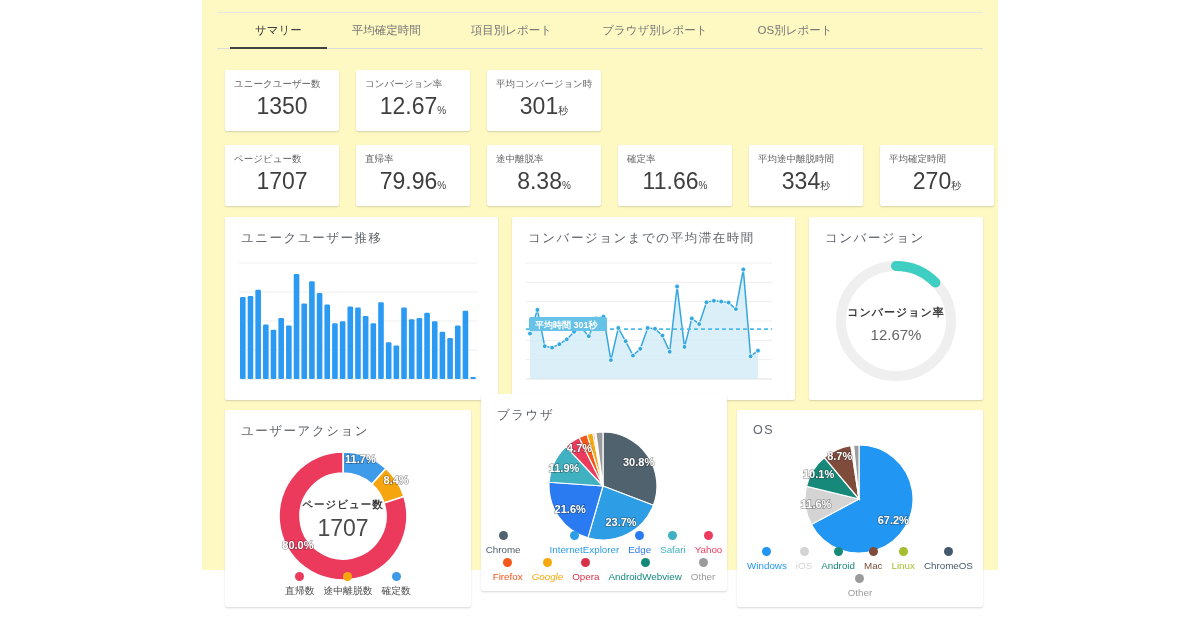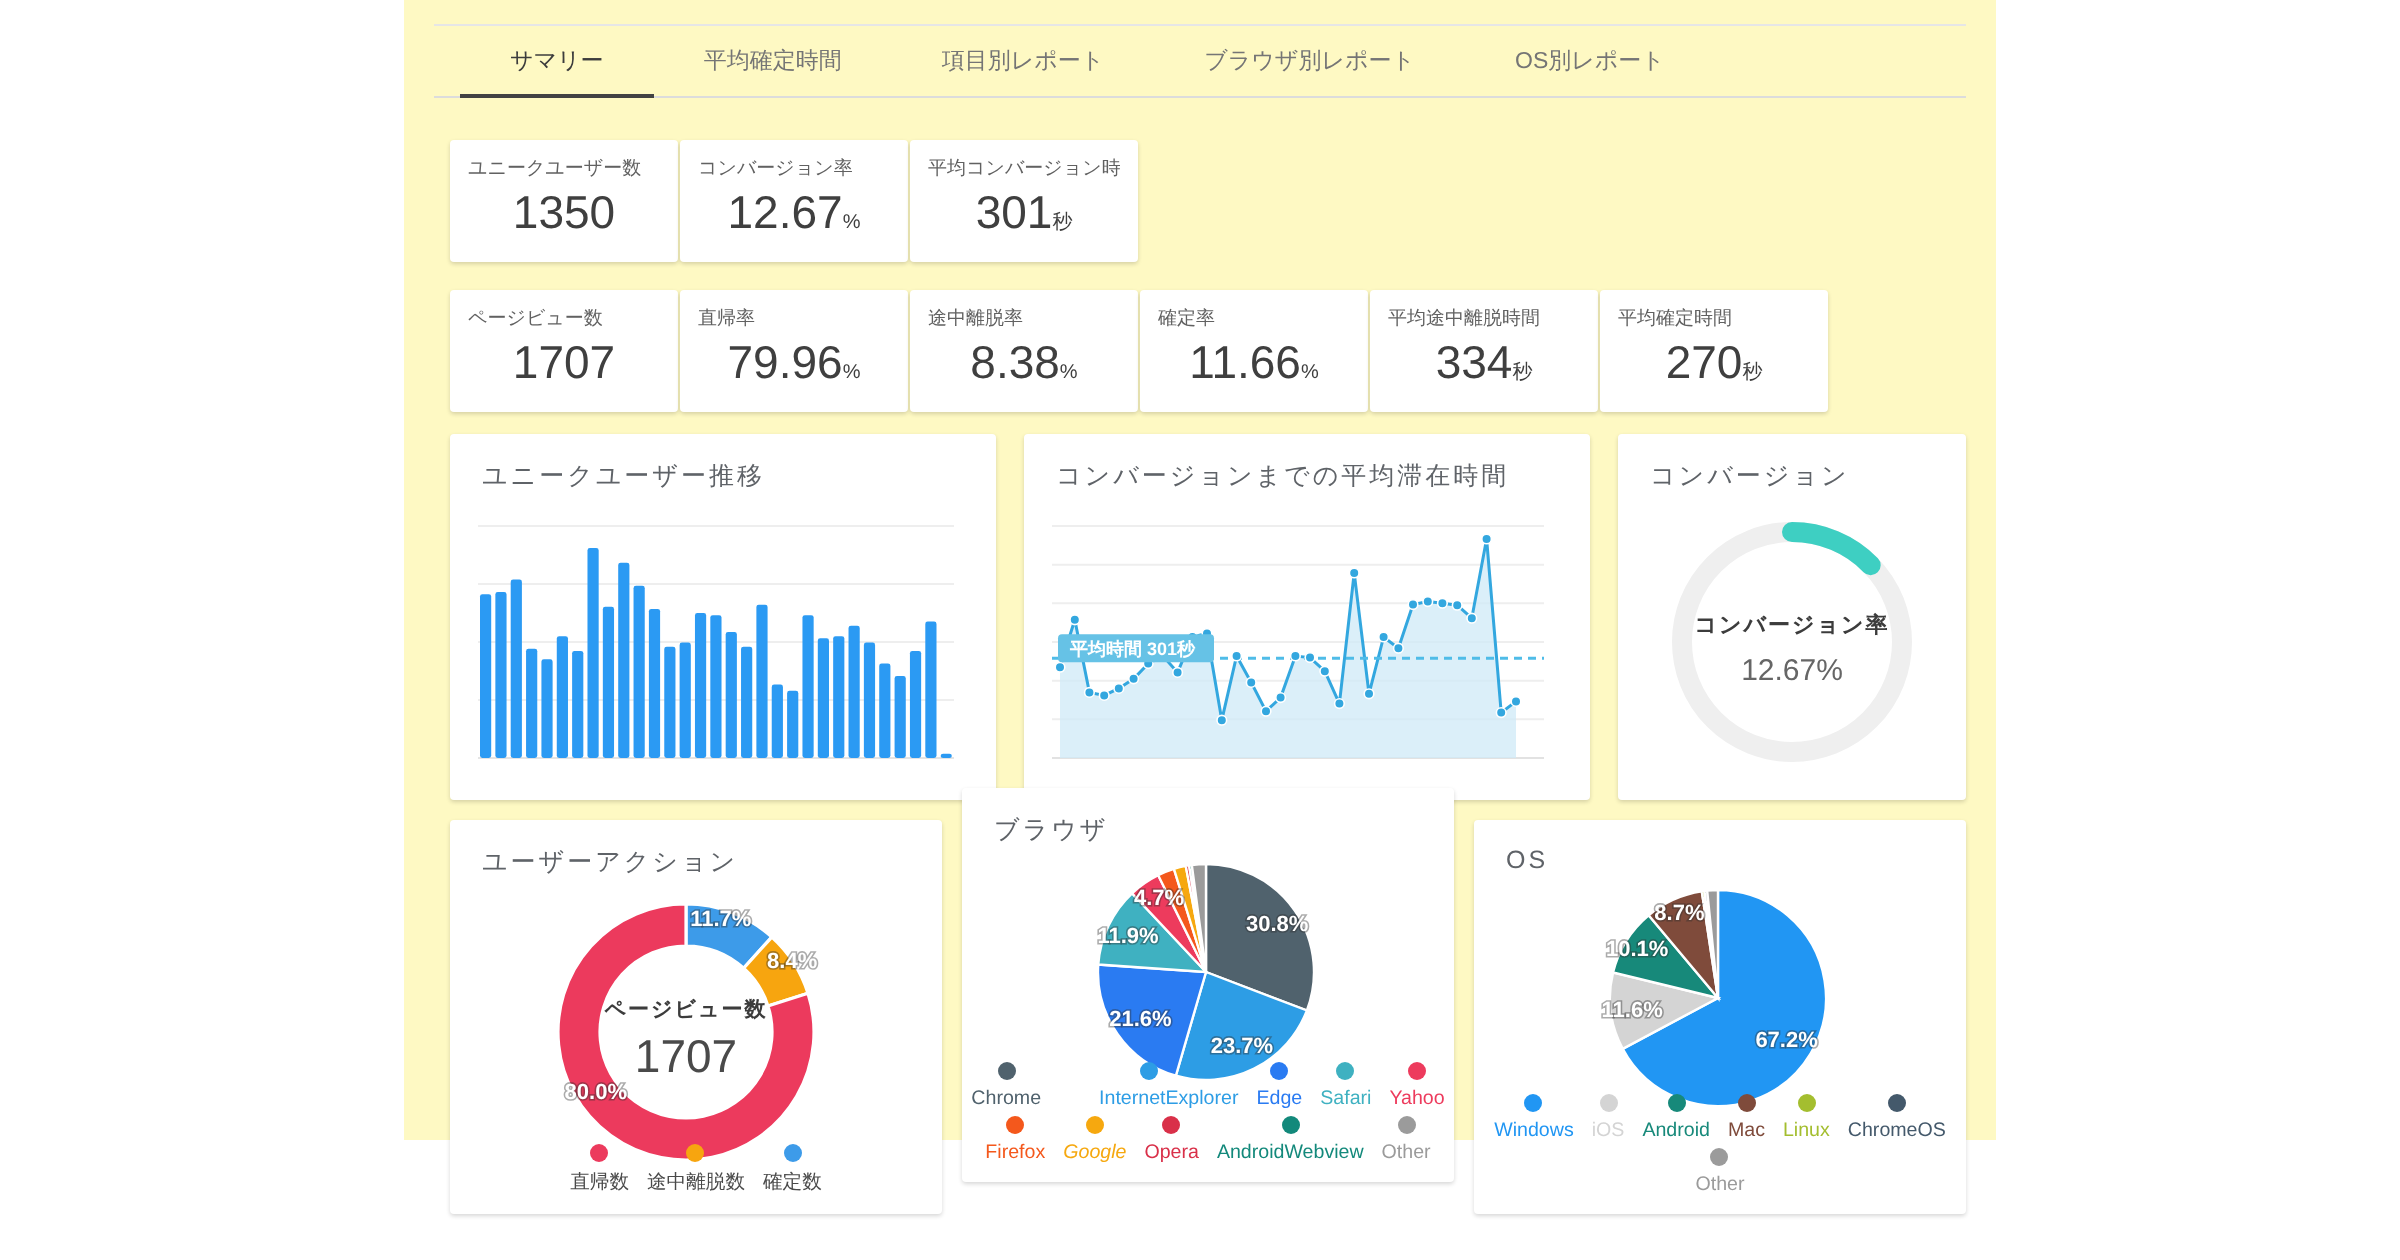--- a/index.html
+++ b/index.html
@@ -9,21 +9,21 @@
 
   
   .tabbar{position:absolute;left:15px;right:15px;top:12px;height:35px;
           border-top:1px solid #e6e6e6;border-bottom:1px solid #dcdcdc;
           display:flex;align-items:stretch;padding-left:13px;background:transparent;}
   .tab{padding:0 25px;display:flex;align-items:center;font-size:11.5px;color:#757575;
        cursor:pointer;border-bottom:2px solid transparent;margin-bottom:-1px;white-space:nowrap;}
   .tab.active{color:#3c3c3c;border-bottom-color:#424242;}
 
   
-  .stat-row{position:absolute;left:23px;display:flex;gap:1px;}
+  .stat-row{position:absolute;left:23px;display:flex;gap:17px;}
   #stats-row-1{top:70px;}
   #stats-row-2{top:145px;}
   .stat-card{width:114px;height:61px;background:#fff;border-radius:2px;
              box-shadow:0 1px 2px rgba(0,0,0,.16);padding:8px 9px;box-sizing:border-box;}
   .stat-label{font-size:9.5px;color:#616161;white-space:nowrap;overflow:hidden;}
   .stat-value{text-align:center;font-size:23px;color:#3f3f3f;margin-top:3px;line-height:1.1;}
   .stat-unit{font-size:10px;color:#3f3f3f;}
 
   
   .chart-card{position:absolute;background:#fff;border-radius:2px;box-shadow:0 1px 2px rgba(0,0,0,.16);}

